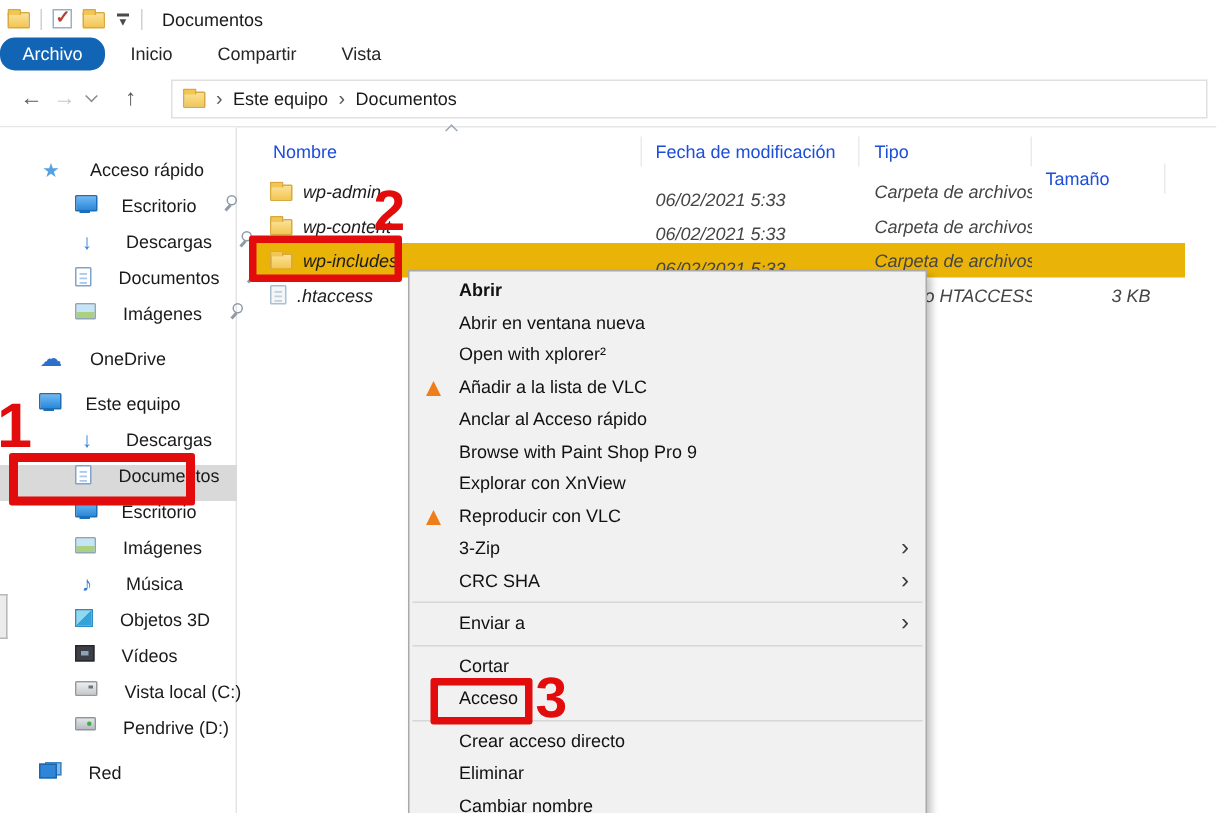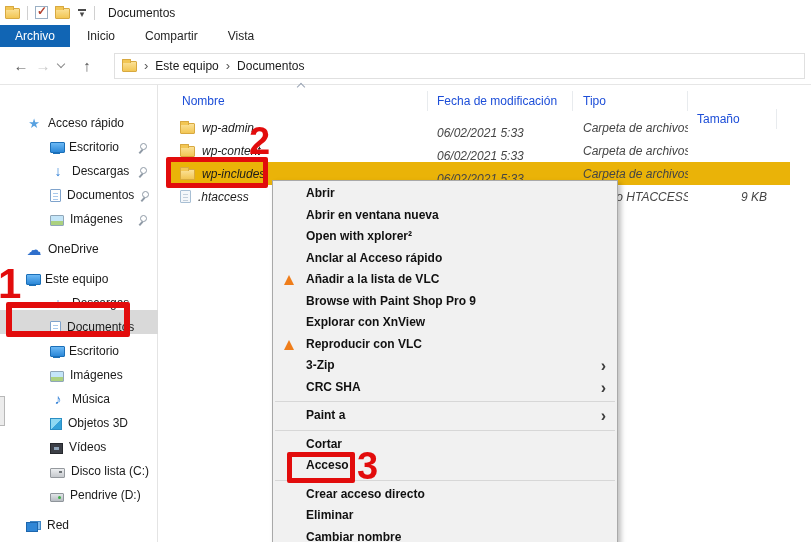--- a/index.html
+++ b/index.html
@@ -8,35 +8,35 @@
     position: relative; overflow: hidden; background: #fff;
     font-family: "Liberation Sans", sans-serif; font-size: 12px; color: #1a1a1a;
   }
   
   .titlebar { height: 25px; display: flex; align-items: center; padding-left: 5px; gap: 7px; background:#fff; }
   .tb-sep { width: 1px; height: 14px; background: #d0d0d0; }
   .tb-title { margin-left: 6px; font-size: 12px; color:#1a1a1a; }
   
   .tabs { height: 22px; display: flex; align-items: stretch; background: #fff; }
   .tab { display:flex; align-items:center; padding: 0 13px; color: #262626; cursor: default; }
-  .tab.active { background: #1165b4; color: #fff; padding: 0 15px; }
+  .tab.active { background: #1165b4; color: #fff; padding: 0 15px; border-radius: 10px; }
   .tab + .tab { margin-left: 4px; }
   
   .navbar { height: 38px; display: flex; align-items: center; border-bottom: 1px solid #e6e6e6; background:#fff; padding: 0 6px 0 10px; }
   .nav-arrow { font-size: 15px; color: #5a5a5a; width: 22px; text-align: center; }
   .nav-arrow.disabled { color: #c9c9c9; }
   .chev-down { width: 6px; height: 6px; border-right: 1.5px solid #8a8a8a; border-bottom: 1.5px solid #8a8a8a; transform: rotate(45deg); margin: -3px 8px 0 4px; }
   .nav-up { margin: 0 8px 0 4px; }
   .addressbox { flex: 1; height: 26px; margin-left: 8px; border: 1px solid #e0e0e0; background: #fff; display: flex; align-items: center; padding-left: 7px; gap: 7px; }
   .crumb { color: #1a1a1a; }
   .crumb-sep { color: #555; font-size: 13px; }
   
   .main { display: flex; height: 457px; }
   .sidebar { width: 158px; flex: none; border-right: 1px solid #e4e4e4; padding-top: 21px; position: relative; background:#fff; }
-  .side-item { height: 24px; display: flex; align-items: flex-end; gap: 6px; padding-left: 26px; width: 158px; }
+  .side-item { height: 24px; display: flex; align-items: flex-start; gap: 18px; padding-left: 26px; width: 158px; }
   .side-item.lvl1 { padding-left: 50px; }
   .side-item.gap-before { margin-top: 6px; }
   .side-item.selected { background: #d9d9d9; }
   .side-label { white-space: nowrap; }
   .pin { margin-left: auto; margin-right: 10px; }
   
   .ic { display: inline-flex; flex: none; align-items: center; justify-content: center; width: 16px; height: 14px; position: relative; }
   .ic-folder { width: 15px; height: 11px; background: linear-gradient(#fbe197,#f2c654); border: 1px solid #d8a940; border-radius: 1px; position: relative; margin-top: 2px; }
   .ic-folder::before { content:""; position: absolute; top: -3px; left: -1px; width: 7px; height: 3px; background: #f2c654; border: 1px solid #d8a940; border-bottom: none; border-radius: 1px 1px 0 0; }
   .ic-star::before { content:"★"; color: #58a1e0; font-size: 13px; line-height: 1; }
@@ -84,21 +84,21 @@
   .row { display: flex; height: 23px; align-items: center; width: 620px; }
   .row.selected { background: #eab308; }
   .cell { display: flex; align-items: flex-start; overflow: hidden; white-space: nowrap; font-style: italic; }
   .cell-name { width: 258px; padding-left: 10px; gap: 7px; color:#1c1c1c; }
   .cell-date { width: 145px; padding-left: 9px; color: #454545; margin-top: 11px; }
   .cell-type { width: 115px; padding-left: 10px; color: #454545; }
   .cell-size { width: 89px; justify-content: flex-end; padding-right: 10px; color: #454545; }
   
   .ctxmenu { position: absolute; left: 272px; top: 180px; width: 346px; background: #f1f1f1;
      border: 1px solid #a9a9a9; box-shadow: 3px 3px 5px rgba(0,0,0,.25); z-index: 50; padding: 2px 0 8px; }
-  .mi { position: relative; height: 21.5px; line-height: 21.5px; padding-left: 33px; color: #111; white-space: nowrap; font-weight: bold; }
+  .mi { position: relative; height: 21.5px; line-height: 21.5px; padding-left: 33px; color: #111; white-space: nowrap; }
   .mi.bold { font-weight: bold; }
   .mi .ic-vlc { position: absolute; left: 11px; top: 6px; }
   .mi .sub-arrow { position: absolute; right: 11px; top: 0; font-size: 16px; color: #3c3c3c; line-height: 21.5px; }
   .msep { height: 1px; background: #d7d7d7; margin: 3px 2px; }
   
   .ann-num { position: absolute; color: #e20c0c; font-weight: 700; z-index: 100; line-height: 1; }
   .ann-box { position: absolute; border: 5px solid #e20c0c; border-radius: 2px; z-index: 100; }
   #ann1-num { left: -2px; top: 263px; font-size: 42px; }
   #ann1-box { left: 6px; top: 302px; width: 124px; height: 35px; border-width: 6px; }
   #ann2-num { left: 249px; top: 122px; font-size: 38px; }
@@ -199,21 +199,21 @@
     <div class="side-item lvl1">
       <span class="ic ic-cube"></span>
       <span class="side-label">Objetos 3D</span>
     </div>
     <div class="side-item lvl1">
       <span class="ic ic-video"></span>
       <span class="side-label">Vídeos</span>
     </div>
     <div class="side-item lvl1">
       <span class="ic ic-disk"></span>
-      <span class="side-label">Disco lista (C:)</span>
+      <span class="side-label">Vista local (C:)</span>
     </div>
     <div class="side-item lvl1">
       <span class="ic ic-usb"></span>
       <span class="side-label">Pendrive (D:)</span>
     </div>
     <div class="side-item gap-before">
       <span class="ic ic-network"></span>
       <span class="side-label">Red</span>
     </div>
   </div>
@@ -262,47 +262,47 @@
       <div class="cell cell-type">Carpeta de archivos</div>
       <div class="cell cell-size"></div>
     </div>
     <div class="row">
       <div class="cell cell-name">
         <span class="ic ic-htfile"></span>
         <span>.htaccess</span>
       </div>
       <div class="cell cell-date"></div>
       <div class="cell cell-type">Archivo HTACCESS</div>
-      <div class="cell cell-size">9 KB</div>
+      <div class="cell cell-size">3 KB</div>
     </div>
   </div>
 </div>
 
 <div class="ctxmenu">
   <div class="mi bold">Abrir</div>
   <div class="mi">Abrir en ventana nueva</div>
   <div class="mi">Open with xplorer²</div>
+  <div class="mi">
+    <span class="ic-vlc"></span><span>Añadir a la lista de VLC</span>
+  </div>
   <div class="mi">Anclar al Acceso rápido</div>
-  <div class="mi">
-    <span class="ic-vlc"></span><span>Añadir a la lista de VLC</span>
-  </div>
   <div class="mi">Browse with Paint Shop Pro 9</div>
   <div class="mi">Explorar con XnView</div>
   <div class="mi">
     <span class="ic-vlc"></span><span>Reproducir con VLC</span>
   </div>
   <div class="mi">
     <span>3-Zip</span><span class="sub-arrow">›</span>
   </div>
   <div class="mi">
     <span>CRC SHA</span><span class="sub-arrow">›</span>
   </div>
   <div class="msep"></div>
   <div class="mi">
-    <span>Paint a</span><span class="sub-arrow">›</span>
+    <span>Enviar a</span><span class="sub-arrow">›</span>
   </div>
   <div class="msep"></div>
   <div class="mi">Cortar</div>
   <div class="mi">Acceso</div>
   <div class="msep"></div>
   <div class="mi">Crear acceso directo</div>
   <div class="mi">Eliminar</div>
   <div class="mi">Cambiar nombre</div>
 </div>
 

